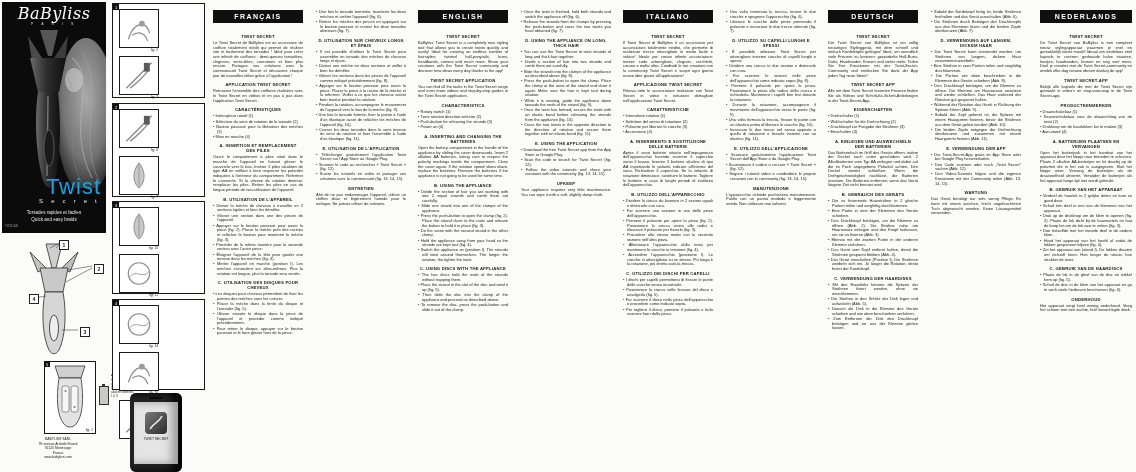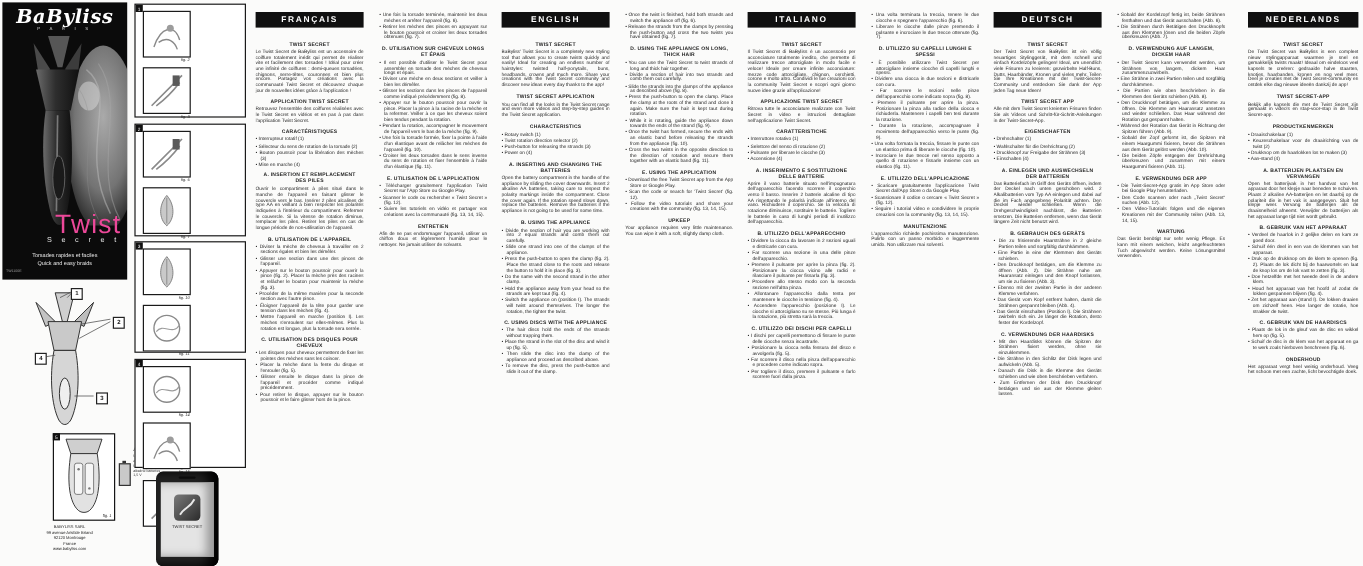--- a/index.html
+++ b/index.html
@@ -3,23 +3,23 @@
 <meta charset="utf-8">
 <style>
   html,body{margin:0;padding:0;}
   body{width:1136px;height:472px;position:relative;background:#fbfbfa;overflow:hidden;
        font-family:"Liberation Sans",sans-serif;color:#1c1c1c;}
 
   
   .cover{position:absolute;left:2px;top:2px;width:104px;height:231px;background:#0b0b0b;color:#fff;overflow:hidden;}
   .cover-art{position:absolute;left:0;top:26px;width:104px;height:160px;}
   .brand{position:relative;text-align:center;margin-top:3px;font-family:"DejaVu Serif",serif;
-         font-style:italic;font-weight:bold;font-size:16px;line-height:17px;letter-spacing:.5px;z-index:2;}
+         font-style:italic;font-weight:normal;font-size:16px;line-height:17px;letter-spacing:.5px;z-index:2;}
   .brand-sub{position:relative;text-align:center;font-size:3.6px;letter-spacing:3.5px;color:#d8d8d8;z-index:2;}
-  .twist-title{position:absolute;right:5px;top:172px;font-size:22px;font-weight:normal;color:#ec4899;
+  .twist-title{position:absolute;right:5px;top:172px;font-size:22px;font-weight:normal;color:#0ea5e9;
                letter-spacing:1px;z-index:2;font-stretch:condensed;}
   .twist-sub{position:absolute;right:6px;top:196px;font-size:6px;letter-spacing:3.2px;color:#eaeaea;z-index:2;}
   .taglines{position:absolute;left:0;right:0;top:208px;text-align:center;font-size:4.6px;line-height:1.5;color:#e6e6e6;z-index:2;}
   .model-tag{position:absolute;left:3px;top:222px;font-size:3px;color:#9a9a9a;z-index:2;}
 
   
   .diagram{position:absolute;left:12px;top:238px;width:84px;height:118px;}
   .callout{position:absolute;width:8px;height:8px;border:1px solid #222;background:#fff;
            font-size:5px;font-weight:bold;display:flex;align-items:center;justify-content:center;}
   .bat-frame{position:absolute;left:44px;top:361px;width:50px;height:71px;border:1.5px solid #151515;background:#fff;}

